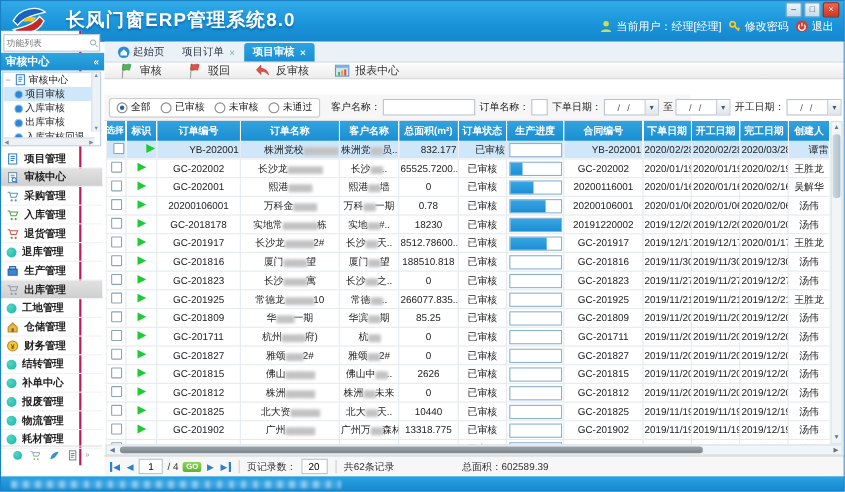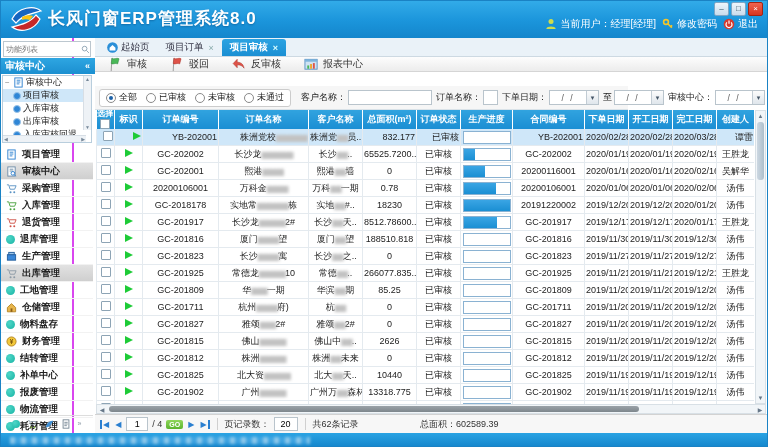--- a/index.html
+++ b/index.html
@@ -4,35 +4,35 @@
 <style>
   html,body{margin:0;padding:0;}
   body{width:768px;height:447px;position:relative;overflow:hidden;
        font-family:"Liberation Sans",sans-serif;background:#fff;font-size:9px;color:#333;}
   .frame{position:absolute;inset:0;border:1px solid #1a82c4;pointer-events:none;z-index:99;}
 
   
   .hdr{position:absolute;left:0;top:0;width:768px;height:38px;
        background:linear-gradient(#33ace9,#1b95db 55%,#1486cc);}
   .logo{position:absolute;left:8px;top:3px;width:36px;height:32px;}
-  .title{position:absolute;left:48px;top:7px;color:#fff;font-size:17px;font-weight:bold;letter-spacing:1px;
+  .title{position:absolute;left:60px;top:7px;color:#fff;font-size:17px;font-weight:bold;letter-spacing:1px;
          text-shadow:0 1px 2px rgba(0,60,110,.45);}
   .winbtns{position:absolute;right:5px;top:2px;display:flex;gap:2px;}
   .wb{width:13px;height:12px;display:flex;align-items:center;justify-content:center;
       background:linear-gradient(#eef5fb,#c8dcec);border:1px solid #7da6c6;border-radius:2px;
       font-size:8px;color:#245;line-height:1;cursor:default;}
   .wb.close{background:linear-gradient(#f0644f,#d7351f);color:#fff;border-color:#a32413;}
   .userbar{position:absolute;right:10px;top:17px;display:flex;align-items:center;gap:6px;color:#fff;font-size:10px;}
   .userbar .grp{display:flex;align-items:center;gap:3px;}
   .ic{display:inline-flex;align-items:center;justify-content:center;}
   .ic svg{display:block;}
 
   
-  .side{position:absolute;left:0;top:38px;width:74px;height:395px;background:#fff;
-        border-right:2px solid #d946ef;box-sizing:border-box;}
+  .side{position:absolute;left:0;top:28px;width:74px;height:395px;background:#fff;
+        border-right:2px solid #be185d;box-sizing:border-box;}
   .sbox{position:absolute;left:3px;top:3px;width:86px;height:14px;border:1px solid #bcc7cf;background:#fff;
         display:flex;align-items:center;}
   .sbox input{border:0;outline:0;flex:1;min-width:0;font-size:8px;color:#999;padding:0 2px;
         font-family:"Liberation Sans",sans-serif;background:transparent;}
   .sbox .mag{width:10px;}
   .ptitle{position:absolute;left:0;top:20px;width:95px;height:16px;
         background:linear-gradient(#2ea6e2,#1b8fd0);color:#fff;font-weight:bold;font-size:10px;
         display:flex;align-items:center;padding:0 5px;box-sizing:border-box;}
   .ptitle .coll{margin-left:auto;cursor:pointer;font-size:9px;}
   .tree{position:absolute;left:2px;top:37px;width:90px;height:68px;border:1px solid #b9cedd;
@@ -87,21 +87,21 @@
           font-weight:normal;font-size:7px;color:#456;display:flex;align-items:center;justify-content:center;cursor:pointer;}
 
   
   .twrap{position:absolute;left:1px;top:72px;width:658px;height:294px;overflow:hidden;}
   table{border-collapse:collapse;table-layout:fixed;width:658px;font-size:9px;}
   thead th{background:linear-gradient(#31a3df,#1b8ed3);color:#fff;height:18px;font-weight:bold;font-size:9px;
            border-right:1px solid rgba(255,255,255,.35);padding:0;overflow:hidden;white-space:nowrap;}
   tbody td{height:16px;border:1px solid #e4eaef;border-top:none;text-align:center;overflow:hidden;
            white-space:nowrap;padding:0 1px;color:#222;}
   tr.sel td{background:#cfe7f9;text-align:right;}
-  .hsel{display:flex;flex-direction:column;align-items:center;line-height:1;gap:1px;font-size:8px;}
+  .hsel{display:flex;flex-direction:row;align-items:center;line-height:1;gap:1px;font-size:8px;}
   .hcb,.cb{width:8px;height:8px;border:1px solid #8da4b5;background:#fff;display:inline-block;border-radius:1px;}
   .tri{display:inline-block;width:0;height:0;border-top:4.5px solid transparent;border-bottom:4.5px solid transparent;
        border-left:8px solid #1ecb37;}
   .mz{filter:blur(1.6px);color:#c2c2c2;letter-spacing:-1px;font-size:8px;}
   .pbox{width:46px;height:11px;border:1px solid #8ab2d2;background:#fff;margin:0 auto;}
   .pfill{height:100%;background:linear-gradient(#3aa5e4,#1b8fd3);}
 
   .vsb{position:absolute;left:660px;top:72px;width:11px;height:294px;background:#f1f5f8;border:1px solid #d8e0e6;
        box-sizing:border-box;display:flex;flex-direction:column;align-items:center;}
   .vsb .ar{font-size:6px;color:#678;height:10px;display:flex;align-items:center;}
@@ -317,24 +317,20 @@
       <div class="mitem">
         <span class="ic mic">
           <svg viewBox="0 0 12 12" width="11" height="11">
             <path d="M1.5 6 6 1.8 10.5 6v4.7h-9z" fill="#e8b64c" stroke="#b58524"></path>
             <rect x="5" y="7" width="2" height="3.7" fill="#8a5d17"></rect>
           </svg>
         </span>
         <span>仓储管理</span>
       </div>
       <div class="mitem">
-        <span class="dot mic"></span>
-        <span>物料盘存</span>
-      </div>
-      <div class="mitem">
         <span class="ic mic">
           <svg viewBox="0 0 12 12" width="11" height="11">
             <circle cx="6" cy="6" r="5" fill="#f2c83a" stroke="#b58524"></circle>
             <text x="6" y="8.6" font-size="7" text-anchor="middle" fill="#7a550e" font-weight="bold">¥</text>
           </svg>
         </span>
         <span>财务管理</span>
       </div>
       <div class="mitem">
         <span class="dot mic"></span>
@@ -468,21 +464,21 @@
     <span class="flabel">下单日期：</span>
     <span class="dbox">
         <i>/  /</i>
         <b>▾</b>
       </span>
     <span class="flabel">至</span>
     <span class="dbox">
         <i>/  /</i>
         <b>▾</b>
       </span>
-    <span class="flabel">审核中心：</span>
+    <span class="flabel">开工日期：</span>
     <span class="dbox">
         <i>/  /</i>
         <b>▾</b>
       </span>
 
   </div>
 
   <div class="twrap">
     <table>
       <colgroup>

